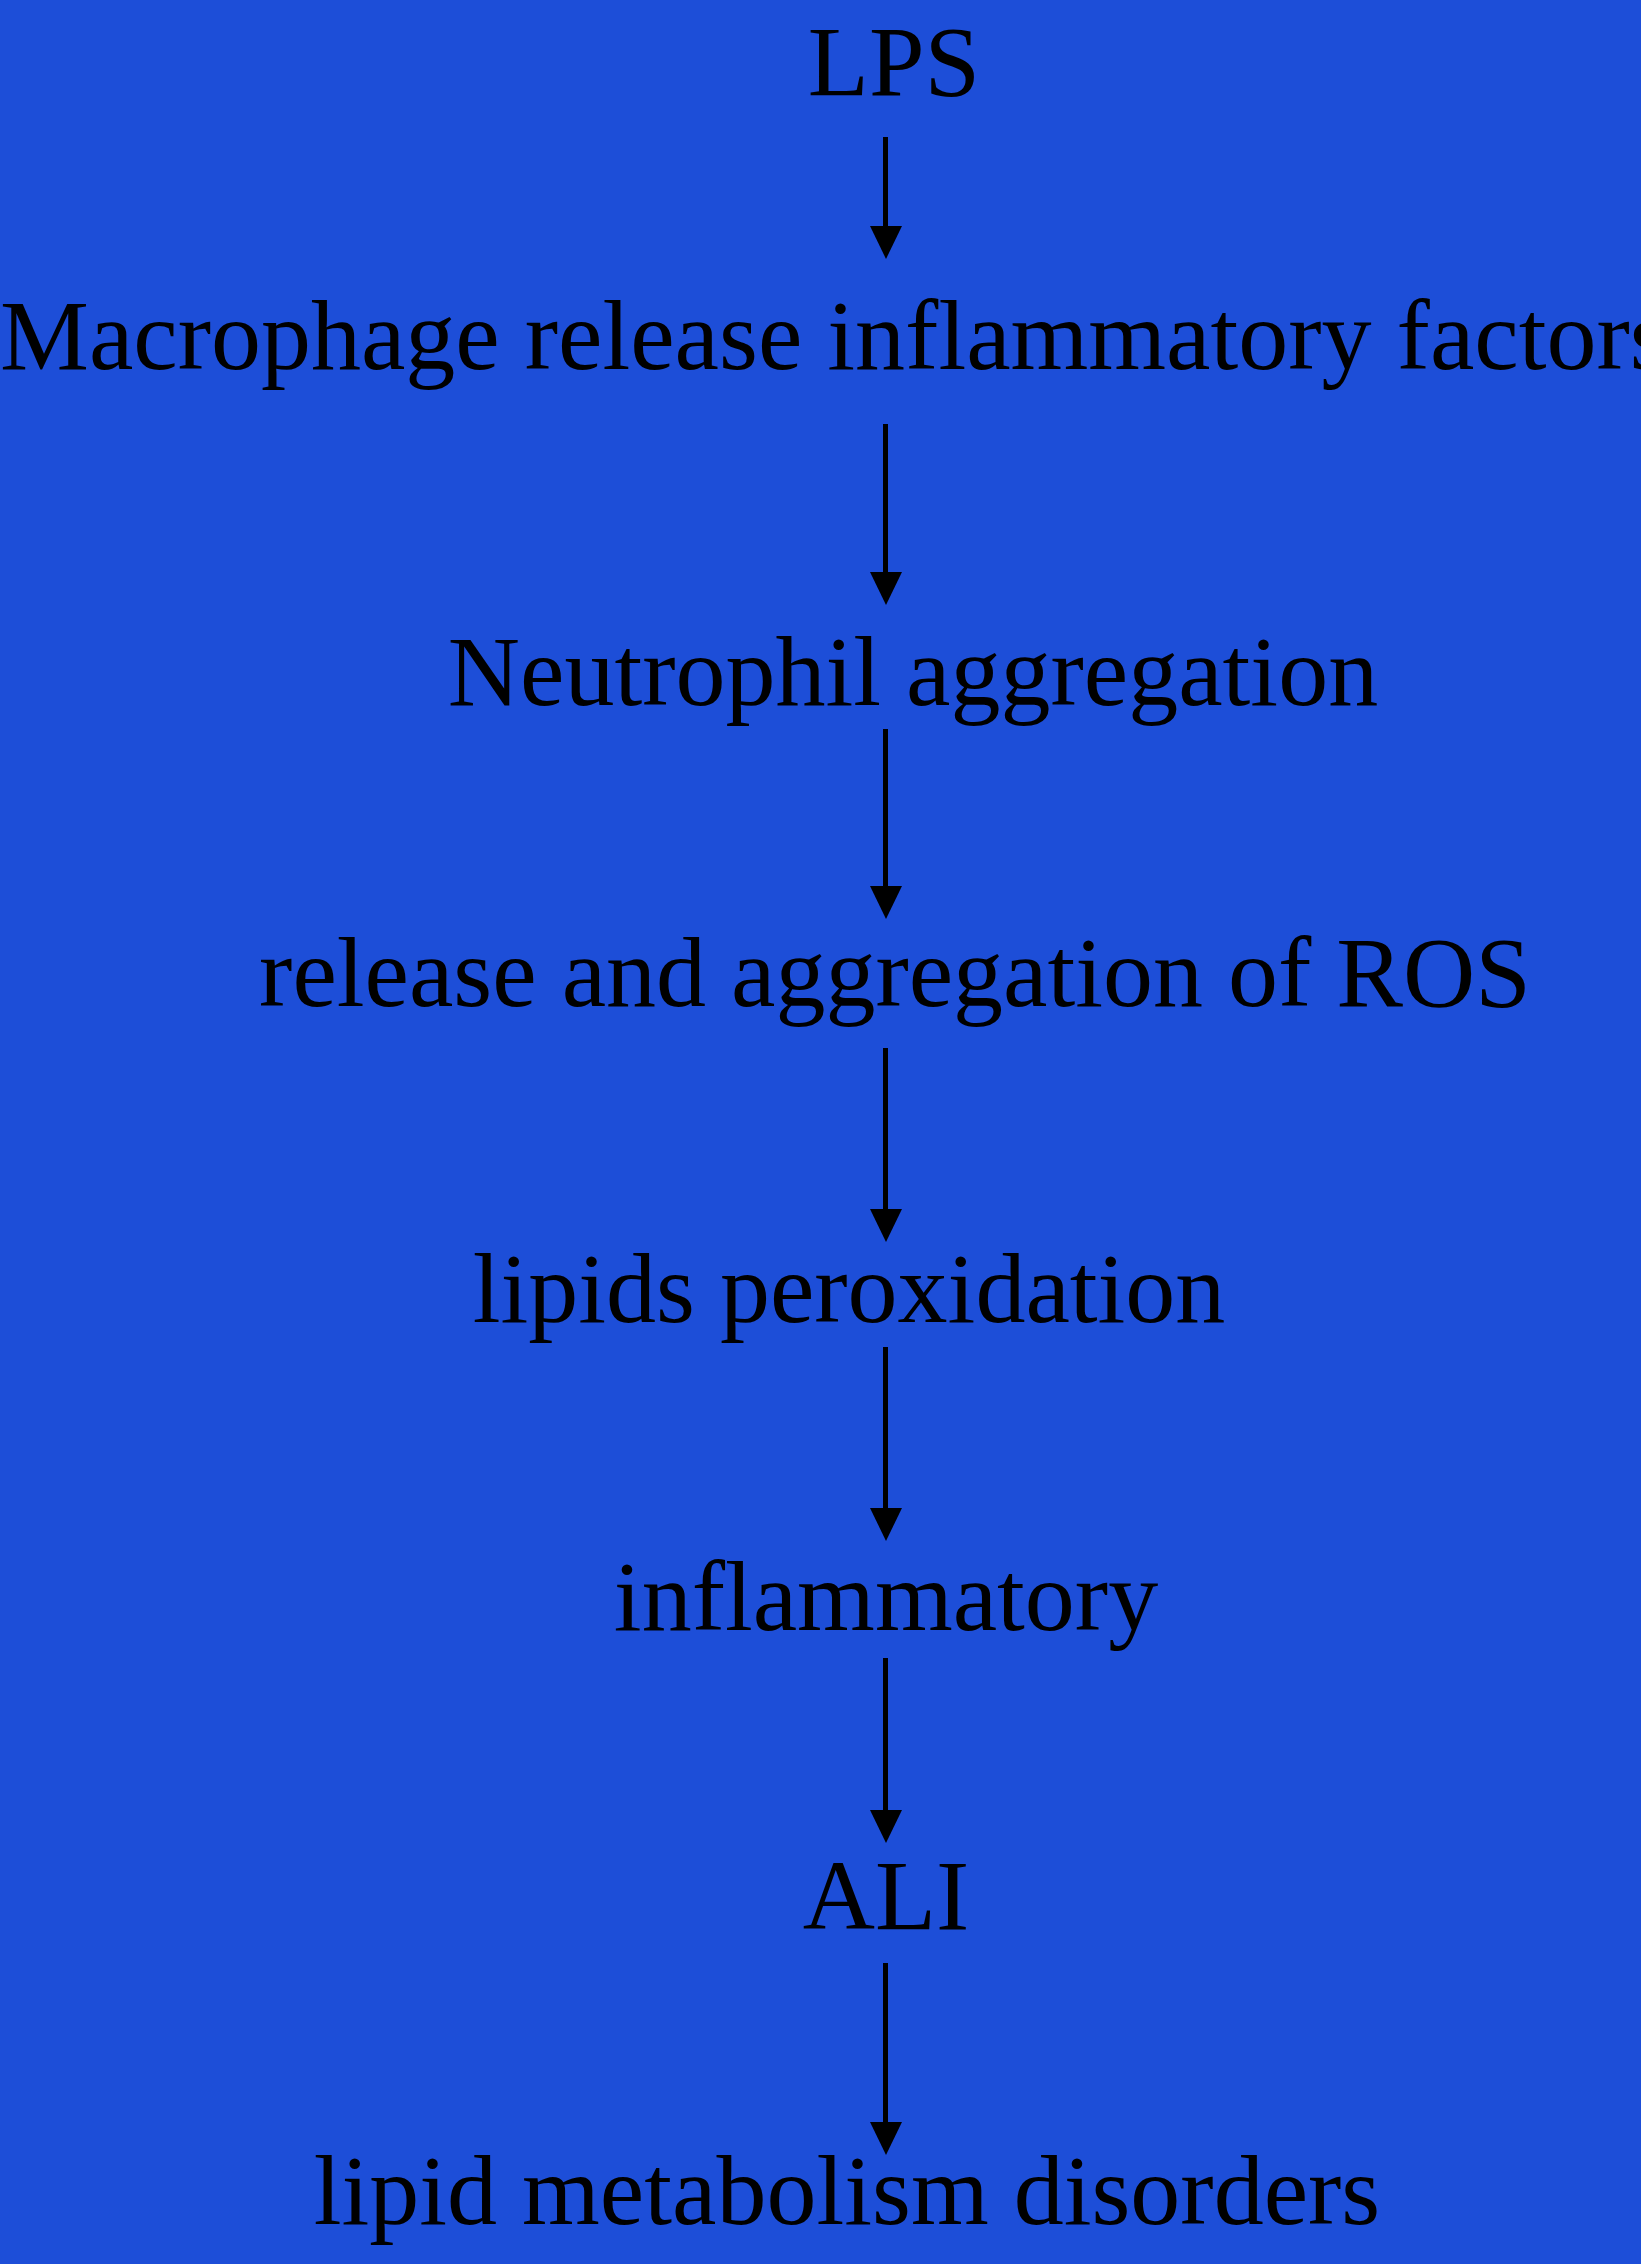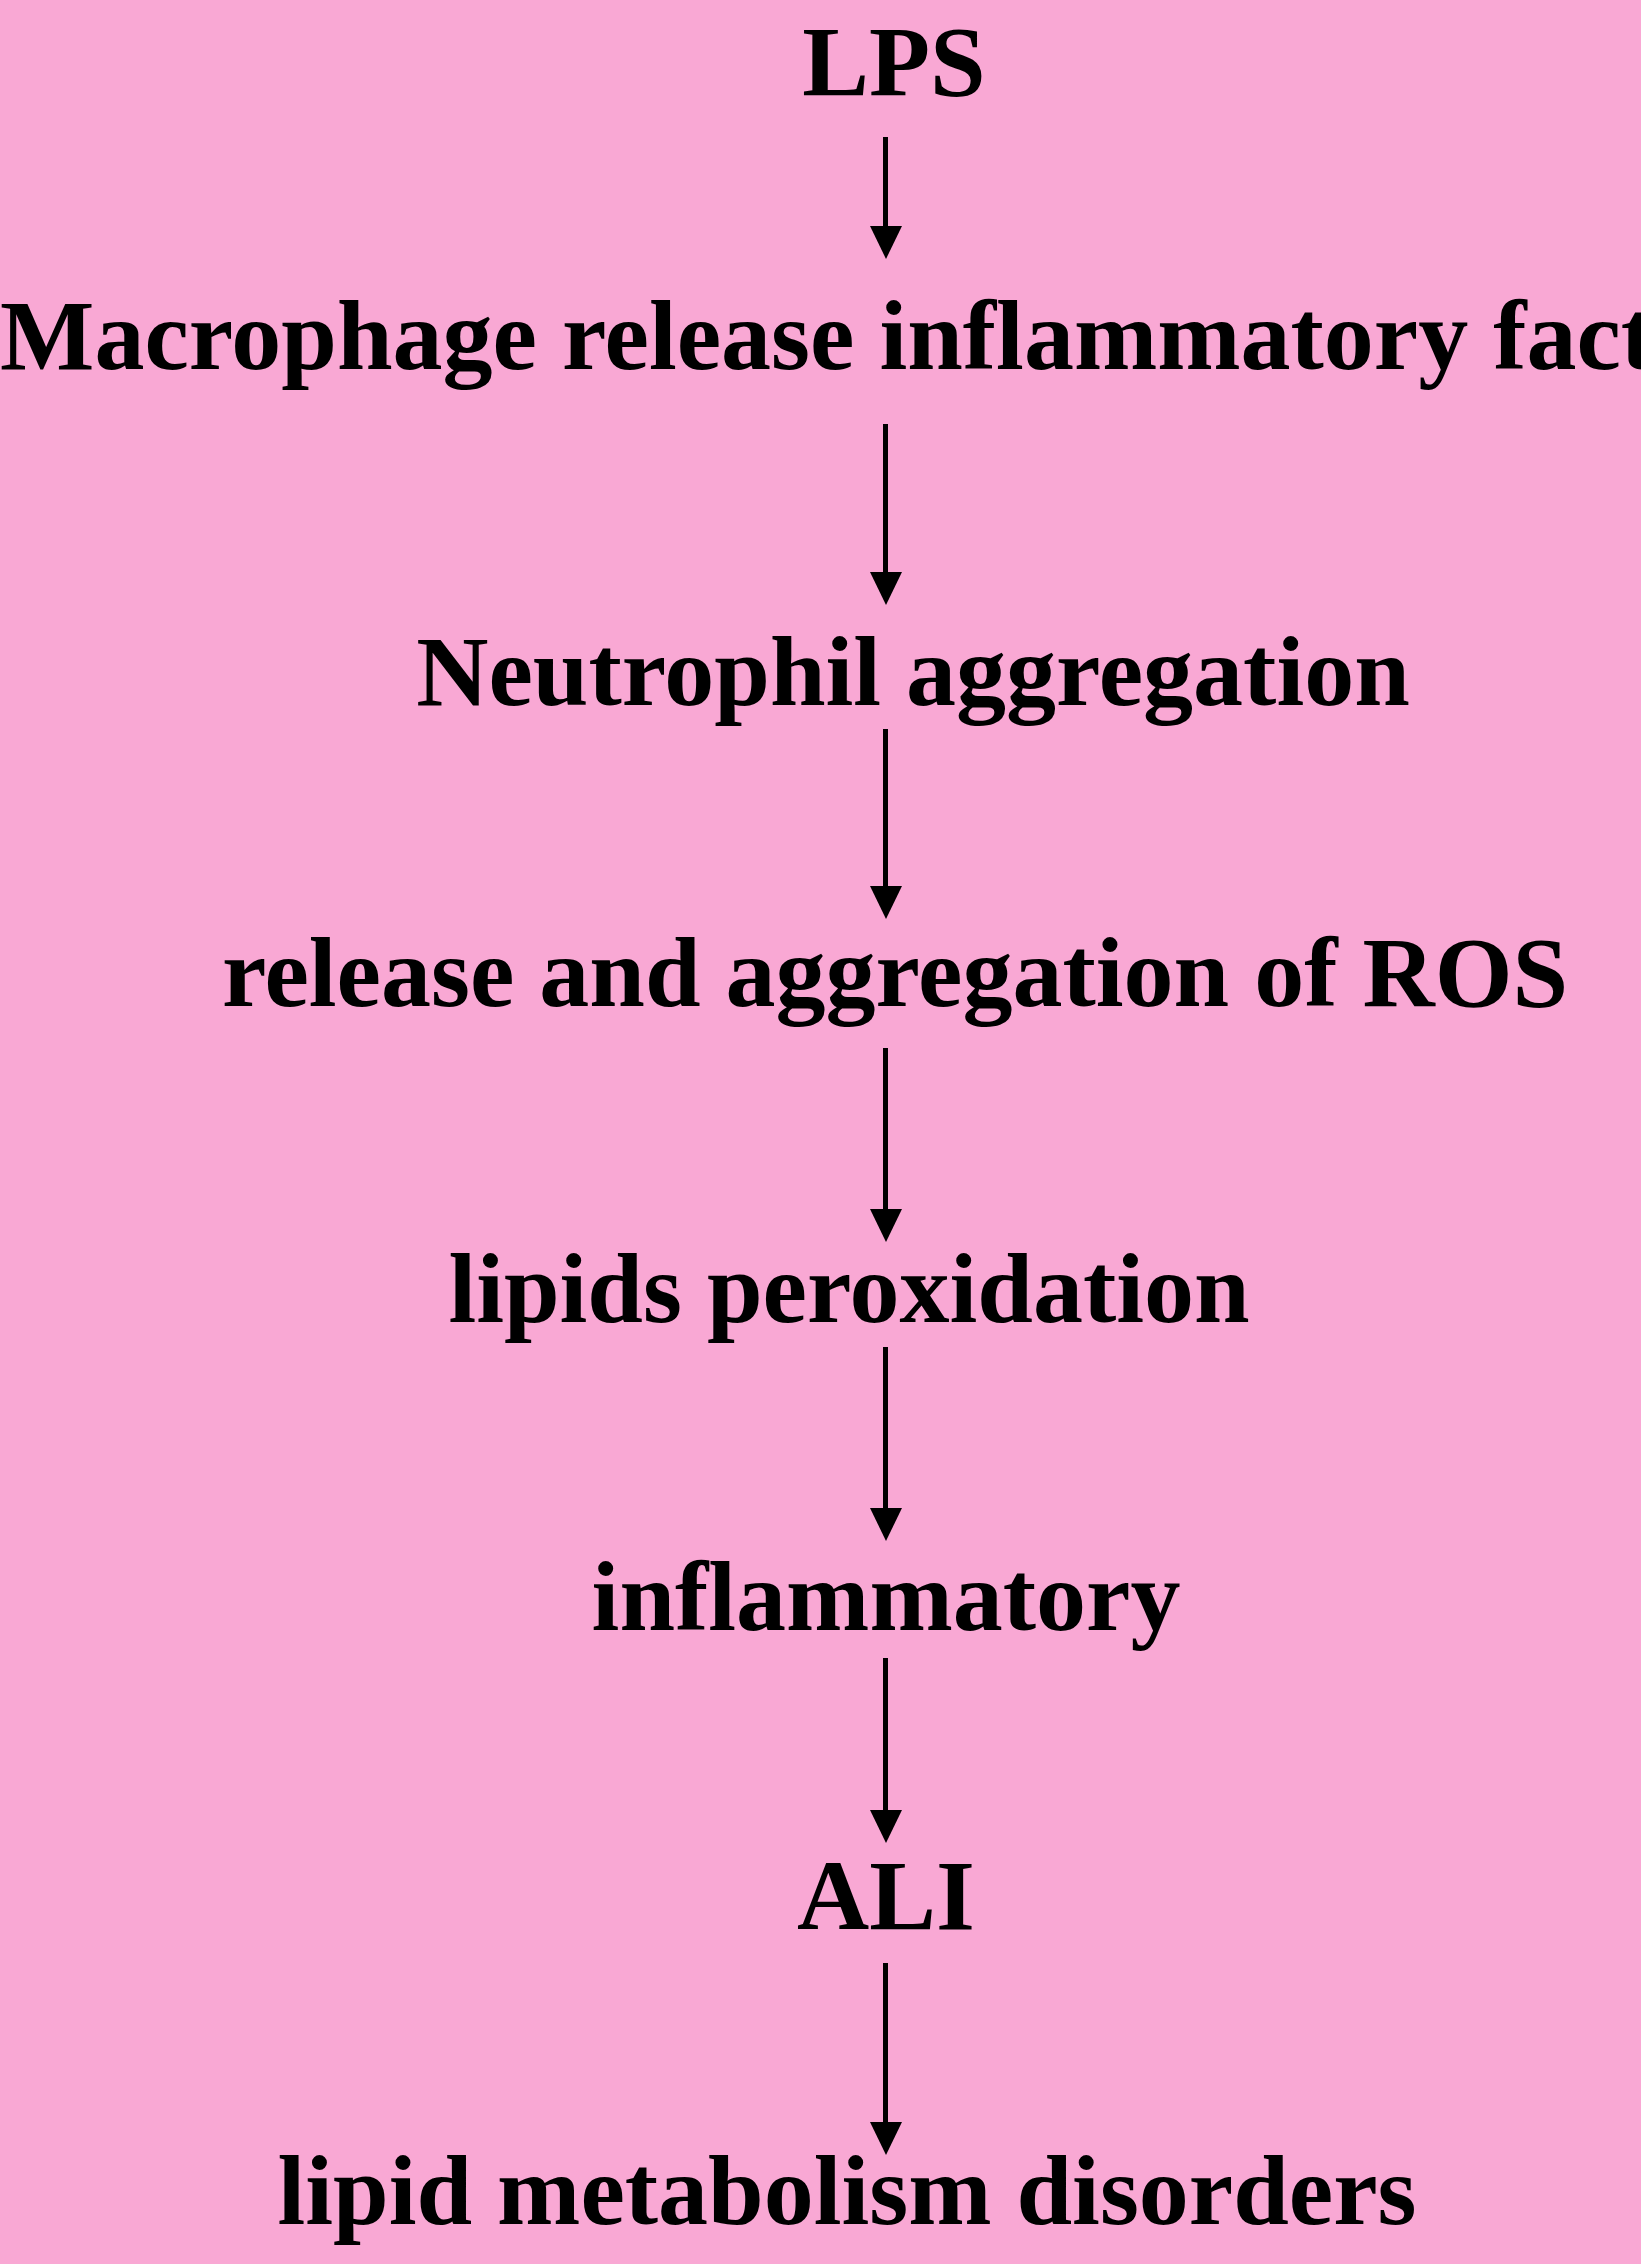--- a/index.html
+++ b/index.html
@@ -9,23 +9,22 @@
   }
   body {
     width: 1642px;
     height: 2264px;
     font-family: "Liberation Serif", "DejaVu Serif", serif;
   }
   .canvas {
     position: relative;
     width: 1642px;
     height: 2264px;
-    background: #f9a8d4;
+    background: #1d4ed8;
     overflow: hidden;
-    font-weight: bold;
   }
   .node {
     position: absolute;
     left: 0;
     width: 100%;
     text-align: center;
     font-size: 100px;
     line-height: 1.1;
     color: #000000;
     white-space: nowrap;

